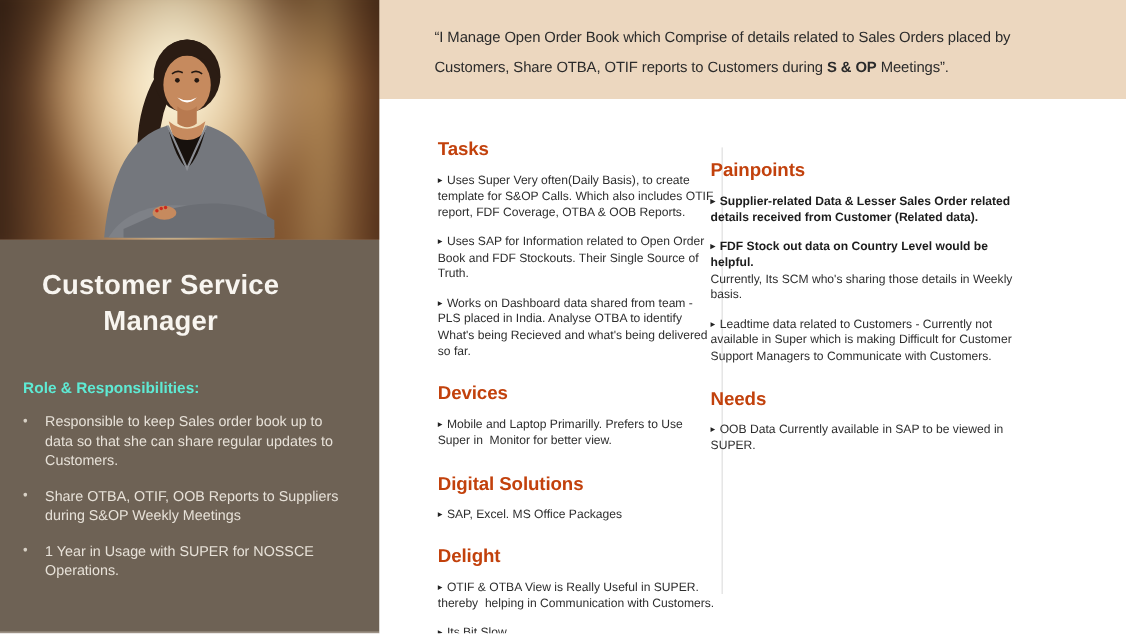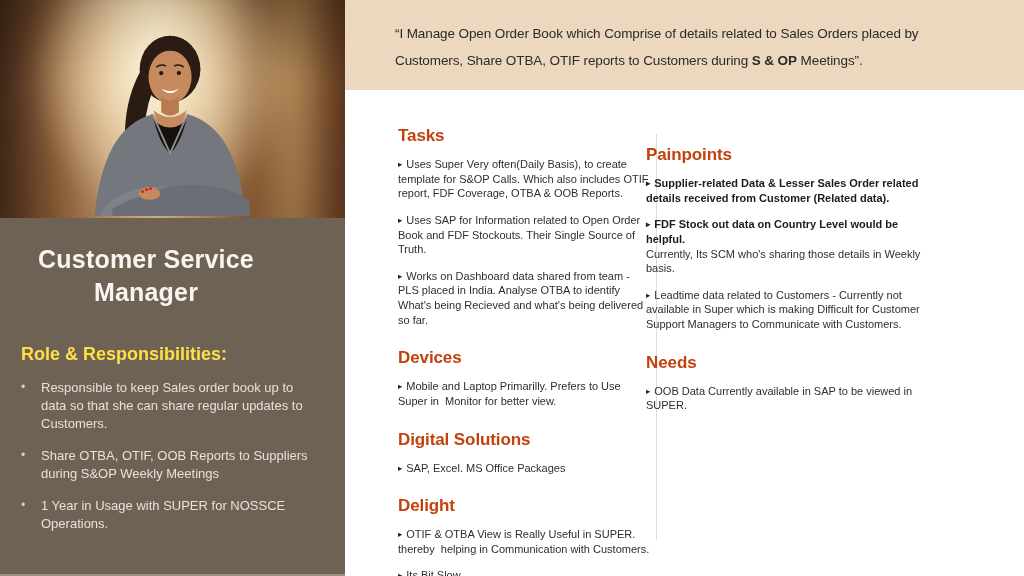--- a/index.html
+++ b/index.html
@@ -20,21 +20,21 @@
   .person { position:absolute; left:50%; bottom:-2px; transform:translateX(-50%); }
 
   
   .sidebar {
     position:absolute; left:0; top:218px; width:345px; height:358px;
     background:#6e6255; color:#efeae2; box-sizing:border-box;
     padding:25px 18px 0 21px;
   }
   .sidebar-bottom-edge { position:absolute; left:0; bottom:0; width:100%; height:2px; background:rgba(240,232,220,0.35); }
   .persona-title { font-size:25px; line-height:1.3; font-weight:700; color:#f8f5f0; width:250px; letter-spacing:0.2px; margin:0;text-align:center; }
-  .side-heading { font-size:18px; font-weight:700; color:#fde047; margin:36px 0 0 0; }
+  .side-heading { font-size:14px; font-weight:700; color:#5eead4; margin:36px 0 0 0; }
   .side-list { margin:14px 0 0 0; padding:0; list-style:none; }
   .side-list li { display:flex; margin:0 0 13px 0; font-size:13px; line-height:1.4; color:#e7e1d8; }
   .side-list .dot { width:20px; flex:0 0 20px; font-size:12px; color:#d8d1c6; }
   .side-list .li-txt { width:280px; }
   .side-heading.second { margin-top:25px; }
 
   
   .quote-bar {
     position:absolute; left:345px; top:0; width:679px; height:90px;
     background:#ecd7bf; box-sizing:border-box; padding:20px 60px 0 50px;

